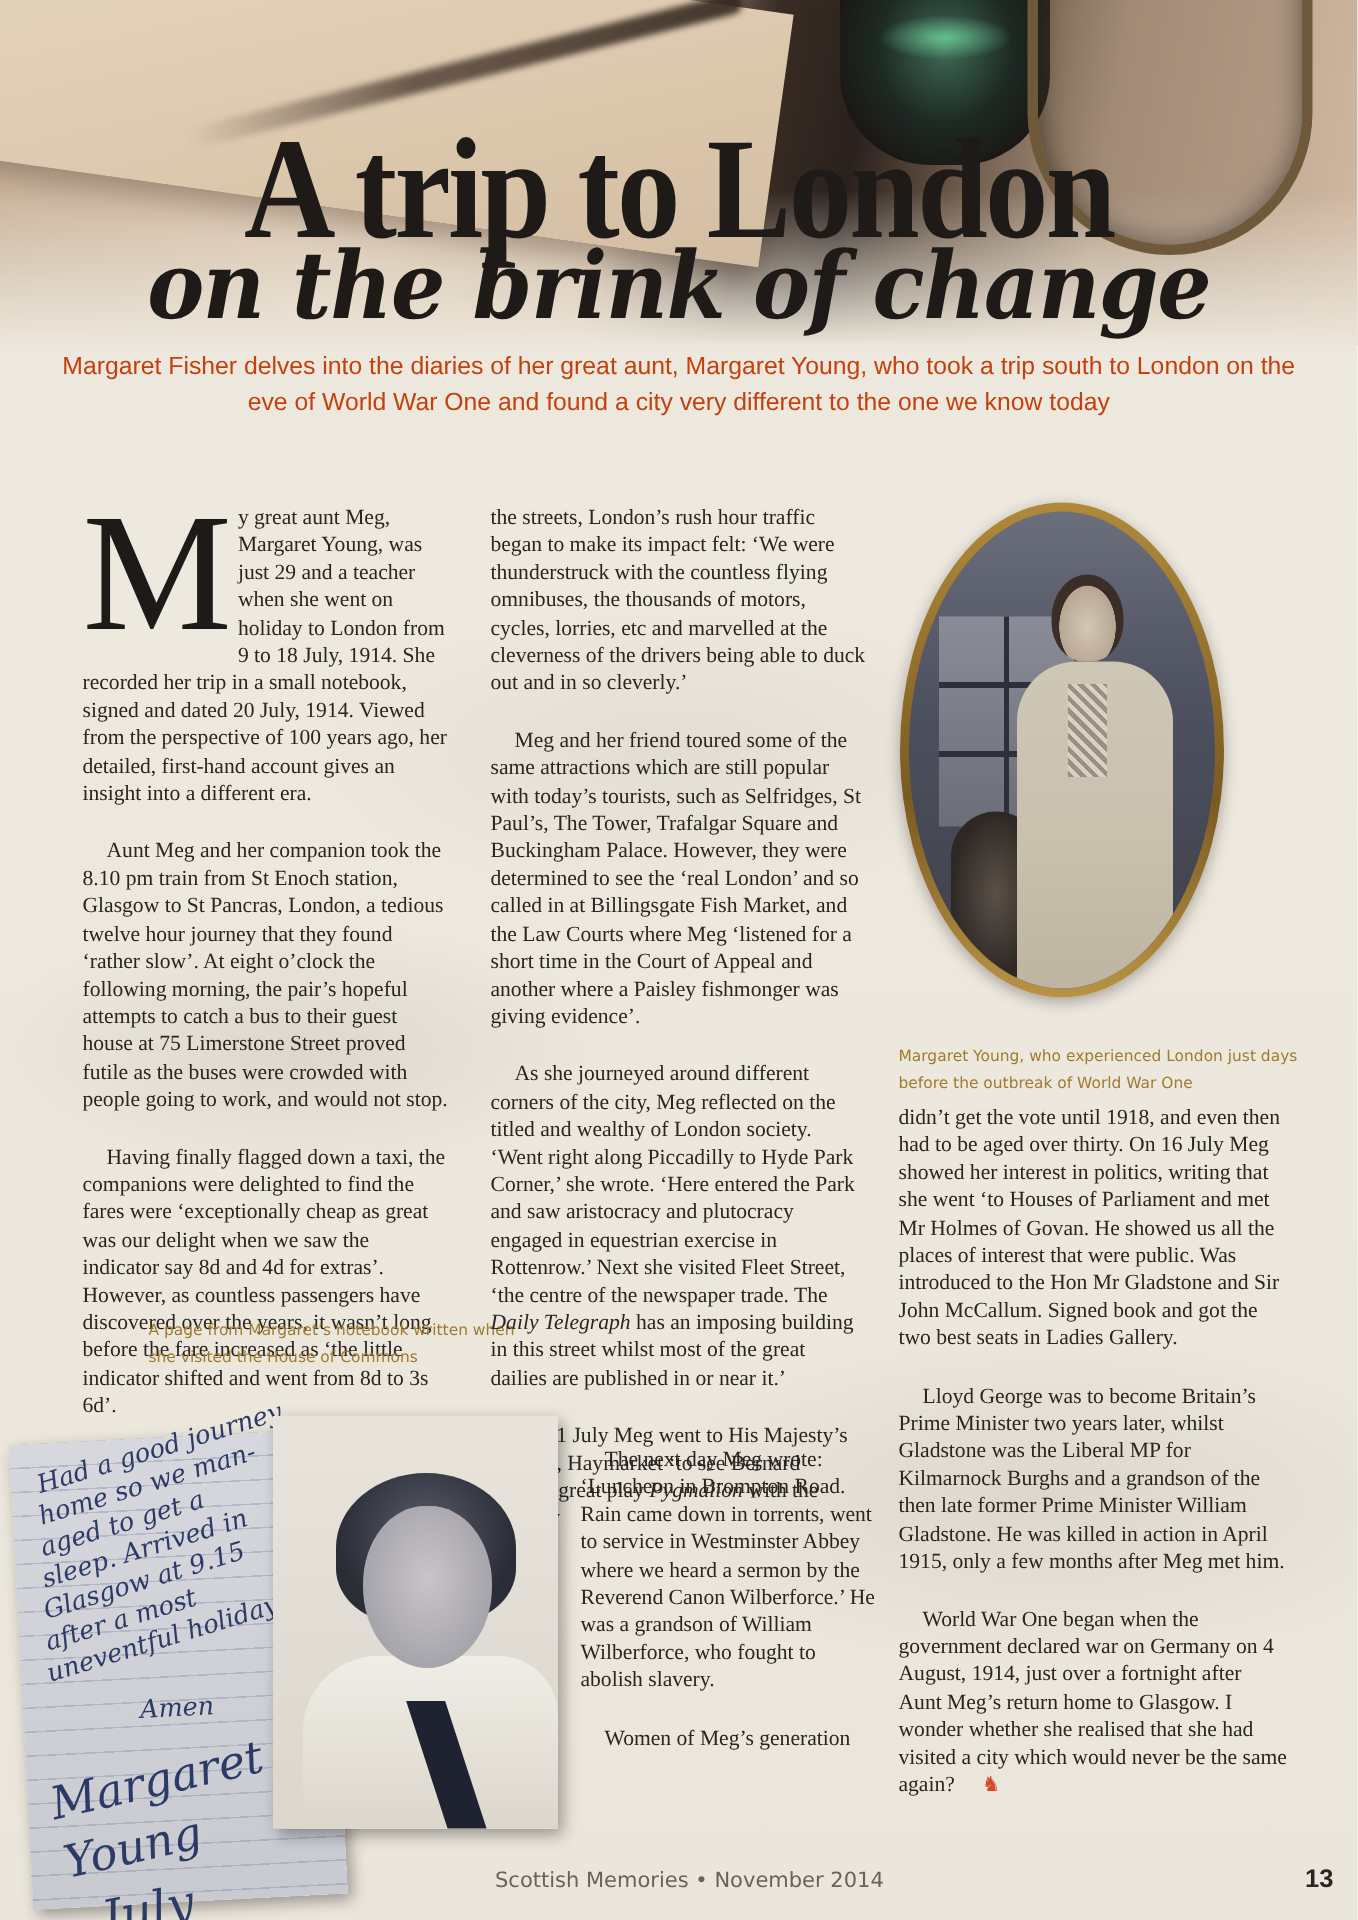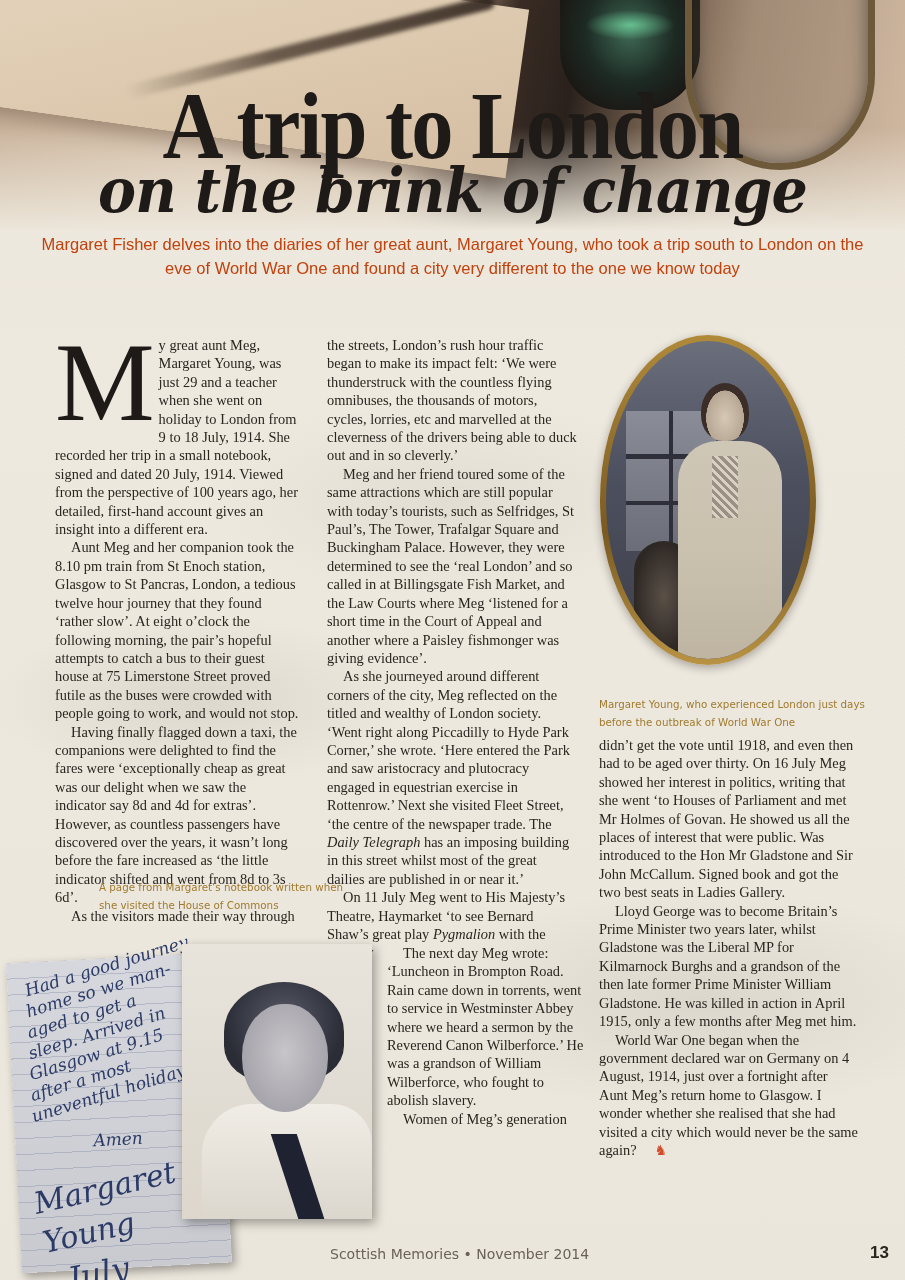--- a/index.html
+++ b/index.html
@@ -72,21 +72,21 @@
       font-family: "Liberation Sans", sans-serif;
       font-size: 16.5px; line-height: 24px; color: #c2410c;
     }
 
     
     .col {
       position: absolute; font-size: 14.4px; line-height: 18.4px; color: #2a2520;
       font-family: "Liberation Serif", serif;
     }
     .col p { text-indent: 0; }
-    .col p.ind { text-indent: 16px; }
+    .col p.ind { text-indent: 16px; margin-top: 20px; }
     .col-1 { left: 55px; top: 336px; width: 245px; }
     .col-2 { left: 327px; top: 336px; width: 250px; }
     .col-3 { left: 599px; top: 736px; width: 260px; }
 
     .dropcap {
       float: left; font-size: 112px; line-height: 88px; height: 92px;
       margin: 2px 4px 0 0; color: #1e1a18; font-family: "Liberation Serif", serif;
     }
 
     .col-2-lower {

